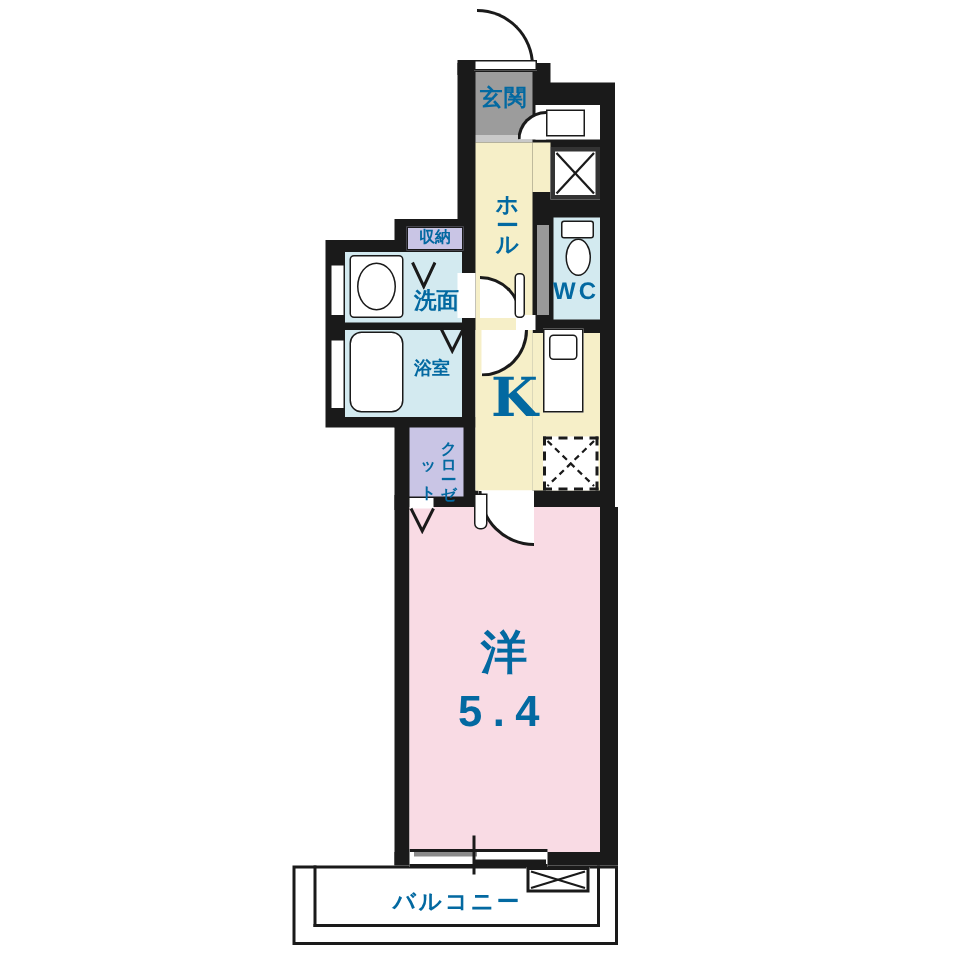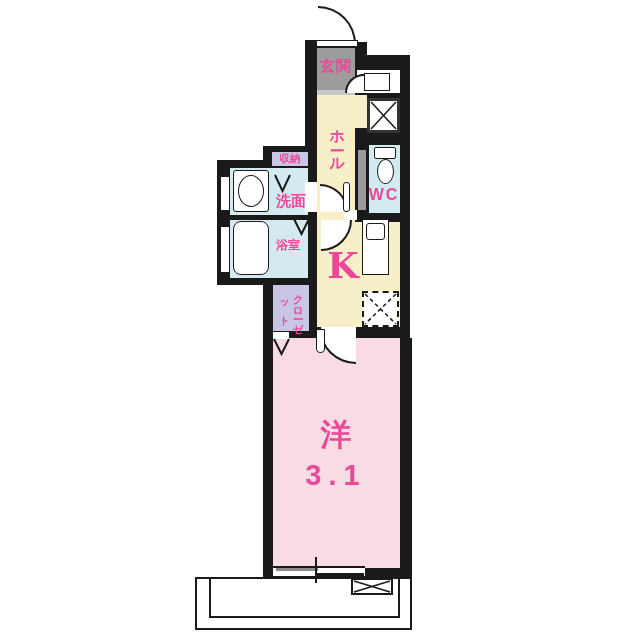--- a/index.html
+++ b/index.html
@@ -2,21 +2,21 @@
 <html><head>
 <meta charset="utf-8">
 <style>
   html,body{margin:0;padding:0;background:#fff;}
   #canvas{position:relative;width:640px;height:640px;background:#fff;overflow:hidden;
           font-family:"Liberation Sans",sans-serif;color:#161616;}
   .abs{position:absolute;}
   .wall{position:absolute;background:#1a1a1a;}
   .room{position:absolute;}
   .fix{position:absolute;background:#fff;border:2px solid #1a1a1a;box-sizing:border-box;}
-  .lbl{position:absolute;color:#ec4899;text-align:center;line-height:1.1;
+  .lbl{position:absolute;color:#0369a1;text-align:right;line-height:1.1;
        display:flex;align-items:center;justify-content:center;}
   .vtext{writing-mode:vertical-rl;}
   .qdisc{position:absolute;background:#fff;box-sizing:border-box;}
 </style>
 </head>
 <body>
 
 <div id="canvas">
 
   <div class="wall" style="left:305px;top:42px;width:52px;height:173px;"></div>
@@ -132,16 +132,17 @@
 
   <div class="lbl" style="left:270px;top:191px;width:42px;height:20px;font-size:15px;font-weight:600;">洗面</div>
 
   <div class="lbl" style="left:266px;top:236px;width:44px;height:20px;font-size:12px;font-weight:600;">浴室</div>
 
   <div class="lbl" style="left:322px;top:245px;width:42px;height:42px;font-size:36px;font-weight:700;font-family:'DejaVu Serif',serif;">K</div>
 
   <div class="lbl vtext" style="left:275px;top:286px;width:32px;height:44px;font-size:10.5px;font-weight:600;letter-spacing:2px;line-height:1.3;">クローゼット</div>
 
   <div class="lbl" style="left:276px;top:416px;width:120px;height:38px;font-size:31px;font-weight:600;">洋</div>
-  <div class="lbl" style="left:276px;top:458px;width:120px;height:36px;font-size:29px;font-weight:600;letter-spacing:7px;">3.1</div>
+  <div class="lbl" style="left:276px;top:458px;width:120px;height:36px;font-size:29px;font-weight:600;letter-spacing:7px;">5.4</div>
 
+  <div class="lbl" style="left:238px;top:592px;width:134px;height:20px;font-size:15px;font-weight:600;letter-spacing:2px;">バルコニー</div>
 
 </div>
 
 </body></html>

